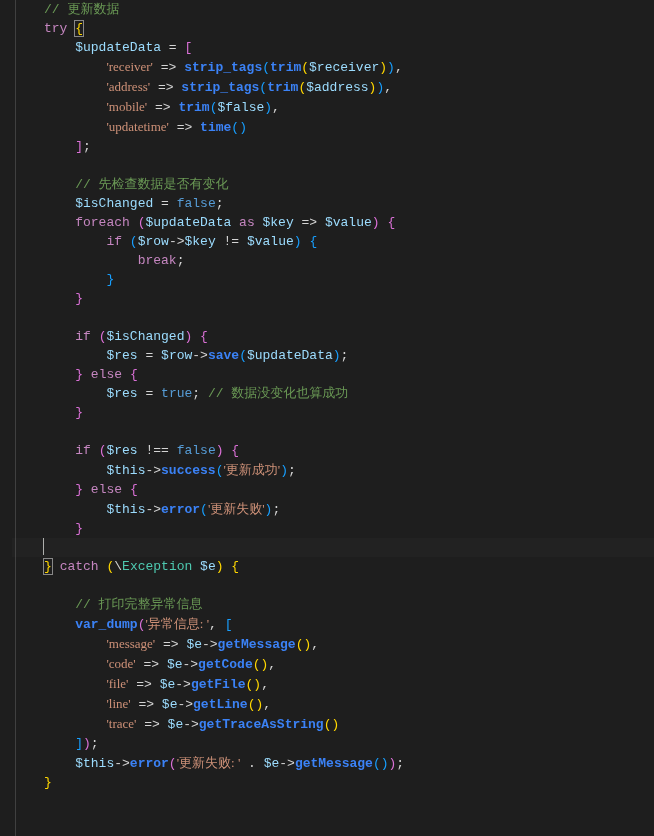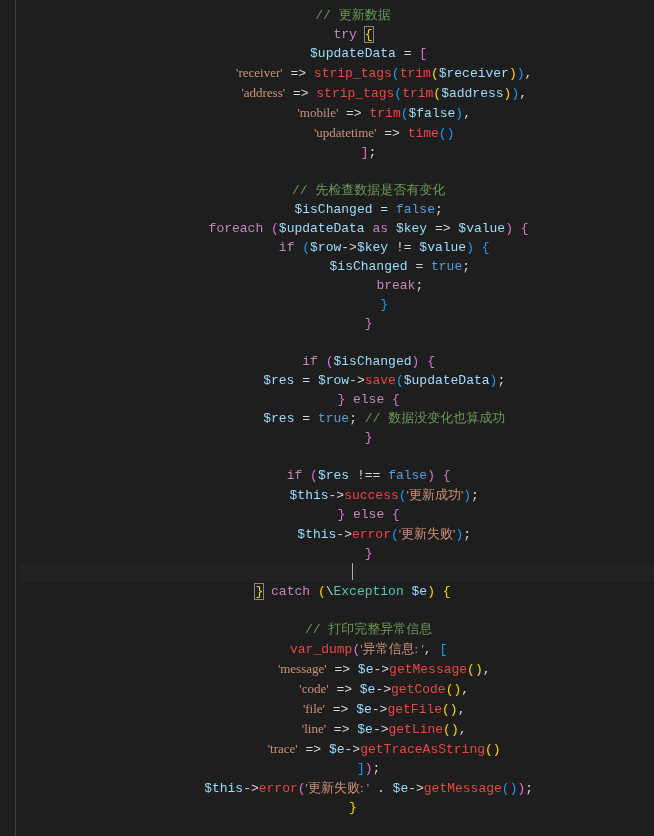--- a/index.html
+++ b/index.html
@@ -25,37 +25,36 @@
 .fold-line {
   position: absolute;
   left: 15px;
   top: 0;
   width: 1px;
   height: 100%;
   background: #404040;
 }
 .code-area {
   position: absolute;
-  left: 20px;
+  left: 12px;
   top: 0;
   right: 0;
-  padding-top: 6px;
-  text-align: center;
+  padding-top: 0;
 }
 .line {
   white-space: pre;
   padding-left: 32px;
 }
 .cursor-line {
   background: rgba(255,255,255,0.02);
 }
 .c-comment { color: #6a9955; }
 .c-keyword { color: #c586c0; }
 .c-var { color: #9cdcfe; }
-.c-func { color: #ef4444; }
+.c-func { color: #3b82f6; font-weight: bold; }
 .c-string { color: #ce9178; font-family: Liberation Serif, serif; }
 .c-class { color: #4ec9b0; font-family: Liberation Mono, monospace; }
 .c-punct { color: #d4d4d4; }
 .c-bool { color: #569cd6; }
 .c-brace { color: #ffd700; }
 .c-brace2 { color: #da70d6; }
 .c-brace3 { color: #179fff; }
 .c-op { color: #d4d4d4; }
 .bracket-box {
   border: 1px solid #888;
@@ -84,21 +83,20 @@
 <div class="line">        <span class="c-string">'receiver'</span> <span class="c-op">=&gt;</span> <span class="c-func">strip_tags</span><span class="c-brace3">(</span><span class="c-func">trim</span><span class="c-brace">(</span><span class="c-var">$receiver</span><span class="c-brace">)</span><span class="c-brace3">)</span><span class="c-punct">,</span></div>
 <div class="line">        <span class="c-string">'address'</span> <span class="c-op">=&gt;</span> <span class="c-func">strip_tags</span><span class="c-brace3">(</span><span class="c-func">trim</span><span class="c-brace">(</span><span class="c-var">$address</span><span class="c-brace">)</span><span class="c-brace3">)</span><span class="c-punct">,</span></div>
 <div class="line">        <span class="c-string">'mobile'</span> <span class="c-op">=&gt;</span> <span class="c-func">trim</span><span class="c-brace3">(</span><span class="c-var">$false</span><span class="c-brace3">)</span><span class="c-punct">,</span></div>
 <div class="line">        <span class="c-string">'updatetime'</span> <span class="c-op">=&gt;</span> <span class="c-func">time</span><span class="c-brace3">(</span><span class="c-brace3">)</span></div>
 <div class="line">    <span class="c-brace2">]</span><span class="c-punct">;</span></div>
 <div class="line"> </div>
 <div class="line">    <span class="c-comment">// 先检查数据是否有变化</span></div>
 <div class="line">    <span class="c-var">$isChanged</span> <span class="c-op">=</span> <span class="c-bool">false</span><span class="c-punct">;</span></div>
 <div class="line">    <span class="c-keyword">foreach</span> <span class="c-brace2">(</span><span class="c-var">$updateData</span> <span class="c-keyword">as</span> <span class="c-var">$key</span> <span class="c-op">=&gt;</span> <span class="c-var">$value</span><span class="c-brace2">)</span> <span class="c-brace2">{</span></div>
 <div class="line">        <span class="c-keyword">if</span> <span class="c-brace3">(</span><span class="c-var">$row</span><span class="c-op">-&gt;</span><span class="c-var">$key</span> <span class="c-op">!=</span> <span class="c-var">$value</span><span class="c-brace3">)</span> <span class="c-brace3">{</span></div>
-<div class="line">            <span class="c-var">$isChanged</span> <span class="c-op">=</span> <span class="c-bool">true</span><span class="c-punct">;</span></div>
 <div class="line">            <span class="c-keyword">break</span><span class="c-punct">;</span></div>
 <div class="line">        <span class="c-brace3">}</span></div>
 <div class="line">    <span class="c-brace2">}</span></div>
 <div class="line"> </div>
 <div class="line">    <span class="c-keyword">if</span> <span class="c-brace2">(</span><span class="c-var">$isChanged</span><span class="c-brace2">)</span> <span class="c-brace2">{</span></div>
 <div class="line">        <span class="c-var">$res</span> <span class="c-op">=</span> <span class="c-var">$row</span><span class="c-op">-&gt;</span><span class="c-func">save</span><span class="c-brace3">(</span><span class="c-var">$updateData</span><span class="c-brace3">)</span><span class="c-punct">;</span></div>
 <div class="line">    <span class="c-brace2">}</span> <span class="c-keyword">else</span> <span class="c-brace2">{</span></div>
 <div class="line">        <span class="c-var">$res</span> <span class="c-op">=</span> <span class="c-bool">true</span><span class="c-punct">;</span> <span class="c-comment">// 数据没变化也算成功</span></div>
 <div class="line">    <span class="c-brace2">}</span></div>
 <div class="line"> </div>

